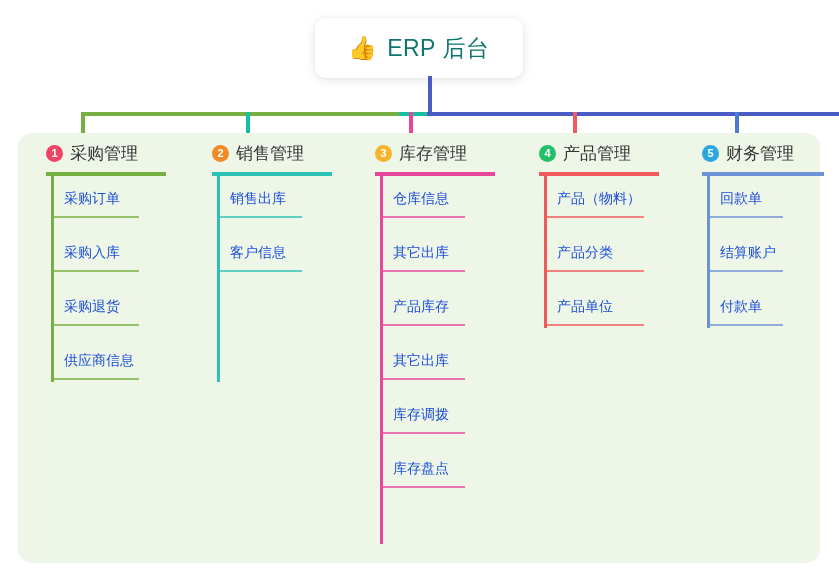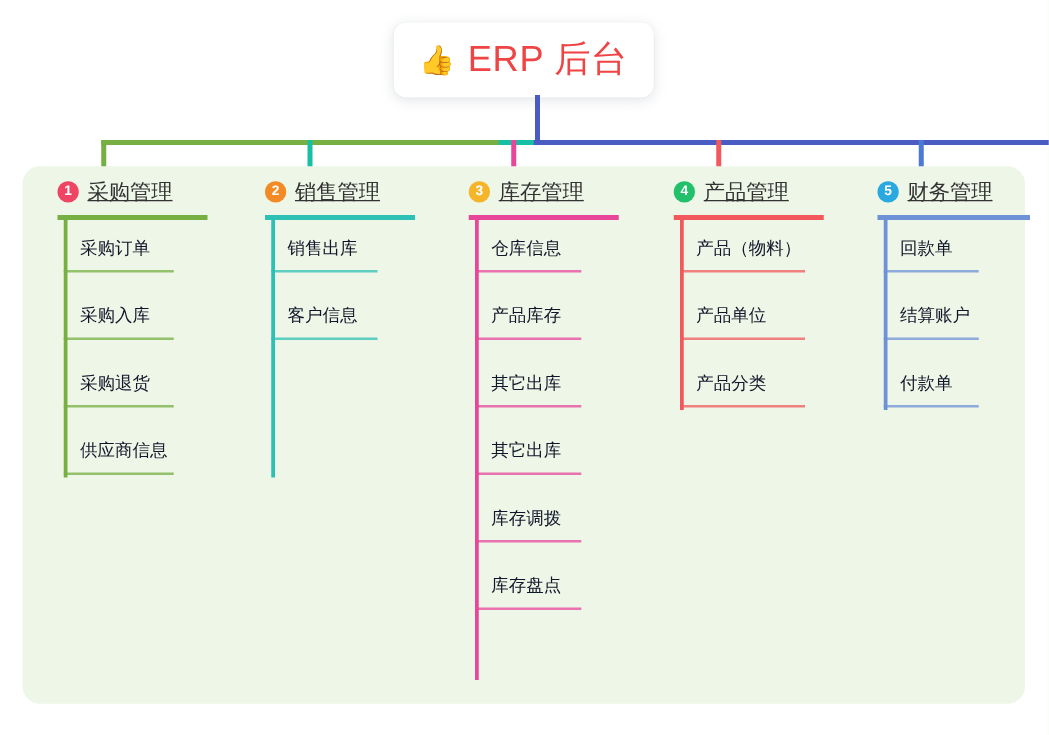--- a/index.html
+++ b/index.html
@@ -19,22 +19,22 @@
     left:315px; top:18px;
     width:208px; height:60px;
     background:#ffffff;
     border-radius:10px;
     box-shadow:0 2px 10px rgba(120,130,140,.22), 0 0 0 1px rgba(0,0,0,.015);
     display:flex; align-items:center; justify-content:center;
     gap:10px;
   }
   .root-emoji{font-size:23px;line-height:1;}
   .root-title{
-    font-size:29px;
-    color:#ef4444;
+    font-size:23px;
+    color:#0f766e;
     letter-spacing:.5px;
     white-space:nowrap;
   }
 
   
   .conn{position:absolute;}
 
   
   .stem{
     left:428px; top:76px;
@@ -73,40 +73,40 @@
     height:26px;
     padding-left:20px;
   }
   .badge{
     width:17px;height:17px;border-radius:50%;
     color:#fff;font-size:11px;line-height:17px;
     text-align:center;font-weight:bold;
     flex:0 0 auto;
   }
   .head-label{
-    font-size:17px;color:#333;white-space:nowrap;text-decoration:underline;
+    font-size:17px;color:#333;white-space:nowrap;
   }
   .head-rule{
     height:4px;margin-top:6px;margin-left:20px;
   }
 
   .items{position:relative;margin-top:0;}
   .spine{
     position:absolute;
     left:25px; top:0; width:3px;
     background:#76b043;
   }
   .item{
     position:relative;
     height:54px;
   }
   .item-label{
     position:absolute;
     left:38px; top:14px;
-    font-size:14px; color:#0f172a;
+    font-size:14px; color:#1d4ed8;
     white-space:nowrap;
   }
   .item-rule{
     position:absolute;
     left:25px; bottom:12px;
     height:2px;
   }
 
   
   #col1{left:26px;}
@@ -187,25 +187,25 @@
         <span class="head-label">库存管理</span>
       </div>
       <div class="head-rule" style="background: rgb(232, 70, 155); width: 120px;"></div>
       <div class="items">
         <div class="spine" style="background: rgb(232, 70, 155); height: 368px;"></div>
         <div class="item">
           <span class="item-label">仓库信息</span>
           <div class="item-rule" style="background: rgb(232, 70, 155); width: 85px; opacity: 0.75;"></div>
         </div>
         <div class="item">
+          <span class="item-label">其它出库</span>
+          <div class="item-rule" style="background: rgb(232, 70, 155); width: 85px; opacity: 0.75;"></div>
+        </div>
+        <div class="item">
           <span class="item-label">产品库存</span>
-          <div class="item-rule" style="background: rgb(232, 70, 155); width: 85px; opacity: 0.75;"></div>
-        </div>
-        <div class="item">
-          <span class="item-label">其它出库</span>
           <div class="item-rule" style="background: rgb(232, 70, 155); width: 85px; opacity: 0.75;"></div>
         </div>
         <div class="item">
           <span class="item-label">其它出库</span>
           <div class="item-rule" style="background: rgb(232, 70, 155); width: 85px; opacity: 0.75;"></div>
         </div>
         <div class="item">
           <span class="item-label">库存调拨</span>
           <div class="item-rule" style="background: rgb(232, 70, 155); width: 85px; opacity: 0.75;"></div>
         </div>
@@ -221,27 +221,27 @@
         <span class="head-label">产品管理</span>
       </div>
       <div class="head-rule" style="background: rgb(242, 89, 92); width: 120px;"></div>
       <div class="items">
         <div class="spine" style="background: rgb(242, 89, 92); height: 152px;"></div>
         <div class="item">
           <span class="item-label">产品（物料）</span>
           <div class="item-rule" style="background: rgb(242, 89, 92); width: 100px; opacity: 0.75;"></div>
         </div>
         <div class="item">
+          <span class="item-label">产品分类</span>
+          <div class="item-rule" style="background: rgb(242, 89, 92); width: 100px; opacity: 0.75;"></div>
+        </div>
+        <div class="item">
           <span class="item-label">产品单位</span>
           <div class="item-rule" style="background: rgb(242, 89, 92); width: 100px; opacity: 0.75;"></div>
         </div>
-        <div class="item">
-          <span class="item-label">产品分类</span>
-          <div class="item-rule" style="background: rgb(242, 89, 92); width: 100px; opacity: 0.75;"></div>
-        </div>
       </div>
     </div>
   <div id="col5" class="col">
       <div class="col-head">
         <span class="badge" style="background: rgb(42, 168, 224);">5</span>
         <span class="head-label">财务管理</span>
       </div>
       <div class="head-rule" style="background: rgb(109, 146, 216); width: 122px;"></div>
       <div class="items">
         <div class="spine" style="background: rgb(109, 146, 216); height: 152px;"></div>

